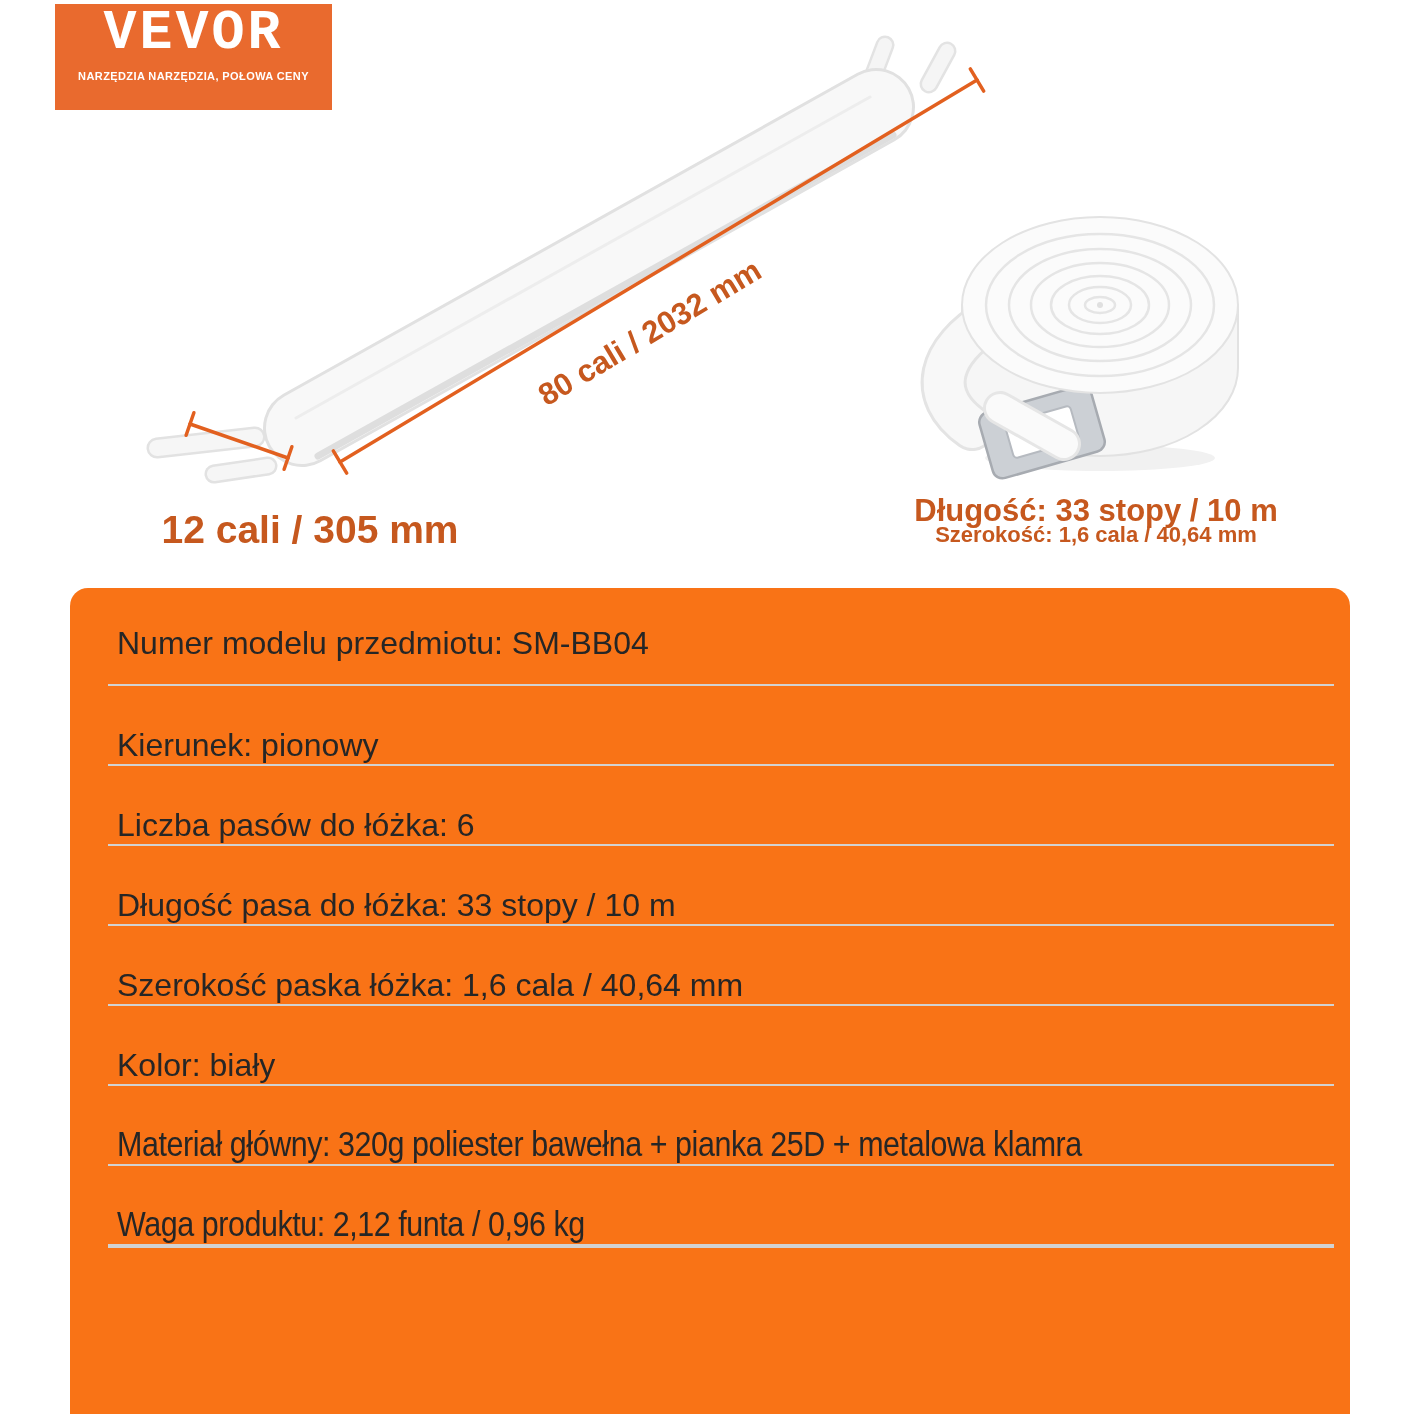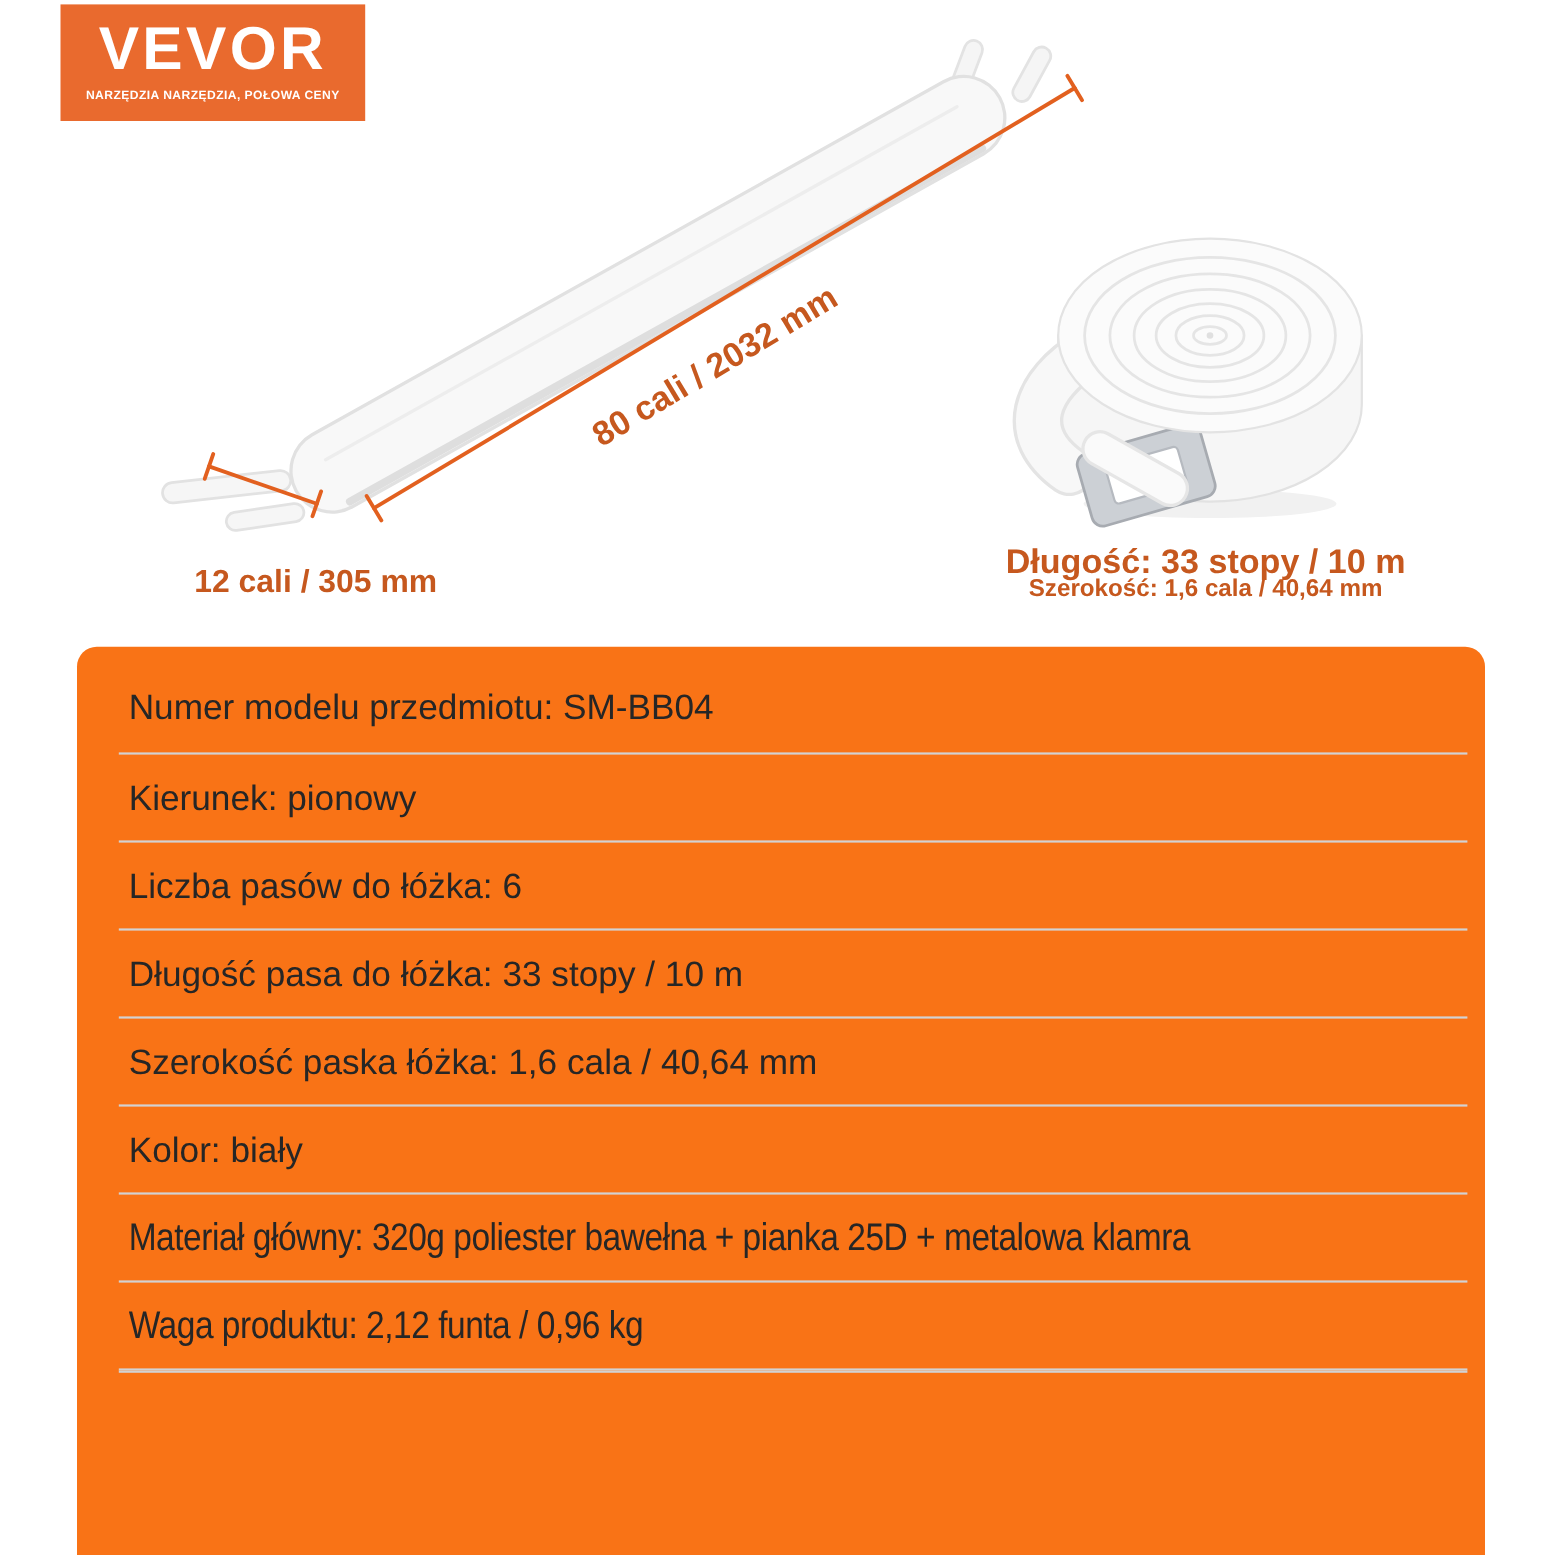--- a/index.html
+++ b/index.html
@@ -8,46 +8,46 @@
     background:#ffffff;
     font-family:"Liberation Sans",sans-serif;
     -webkit-font-smoothing:antialiased;
   }
   
   .logo{
     position:absolute;left:55px;top:4px;width:277px;height:106px;
     background:#e96a2e;color:#ffffff;text-align:center;
   }
   .logo .name{
-    font-family:Liberation Sans, sans-serif;
+    font-family:Liberation Mono, monospace;
     font-weight:900;font-size:55px;line-height:1;letter-spacing:3px;
-    margin-top:13px;
+    margin-top:2px;
   }
   .logo .tag{
     font-size:11px;font-weight:bold;letter-spacing:.4px;margin-top:9px;
     white-space:nowrap;
   }
   
   .hero{position:absolute;left:0;top:0;width:1414px;height:580px;}
   .dim-label{
     position:absolute;color:#c6581e;font-weight:bold;white-space:nowrap;
   }
   .dim-label.rotated{transform:translate(-50%,-50%) rotate(-31deg);}
   .dim-label.centered{transform:translate(-50%,-50%);}
   #label-board-length{left:650px;top:333px;font-size:31px;}
-  #label-board-width{left:287px;top:530px;font-size:29px;}
+  #label-board-width{left:310px;top:530px;font-size:39px;}
   #label-roll-length{left:1096px;top:511px;font-size:31px;}
   #label-roll-width{left:1096px;top:535px;font-size:22px;}
   
   .specs{
     position:absolute;left:70px;top:588px;width:1280px;height:997px;
     background:#f97316;border-radius:18px;overflow:hidden;
   }
   .spec-row{
-    height:78px;display:flex;align-items:center;
+    height:78px;display:flex;align-items:flex-end;
     padding-left:47px;padding-right:16px;
     font-size:32px;color:#262626;
   }
   .spec-row.first{height:96px;align-items:flex-end;padding-bottom:22px;box-sizing:border-box;}
   .spec-row.condensed span{
     display:inline-block;transform:scaleX(.87);transform-origin:left center;
     font-size:35px;letter-spacing:-.5px;white-space:nowrap;
   }
   .sep{height:2px;background:#d2d2d2;margin-left:38px;margin-right:16px;}
 </style>

